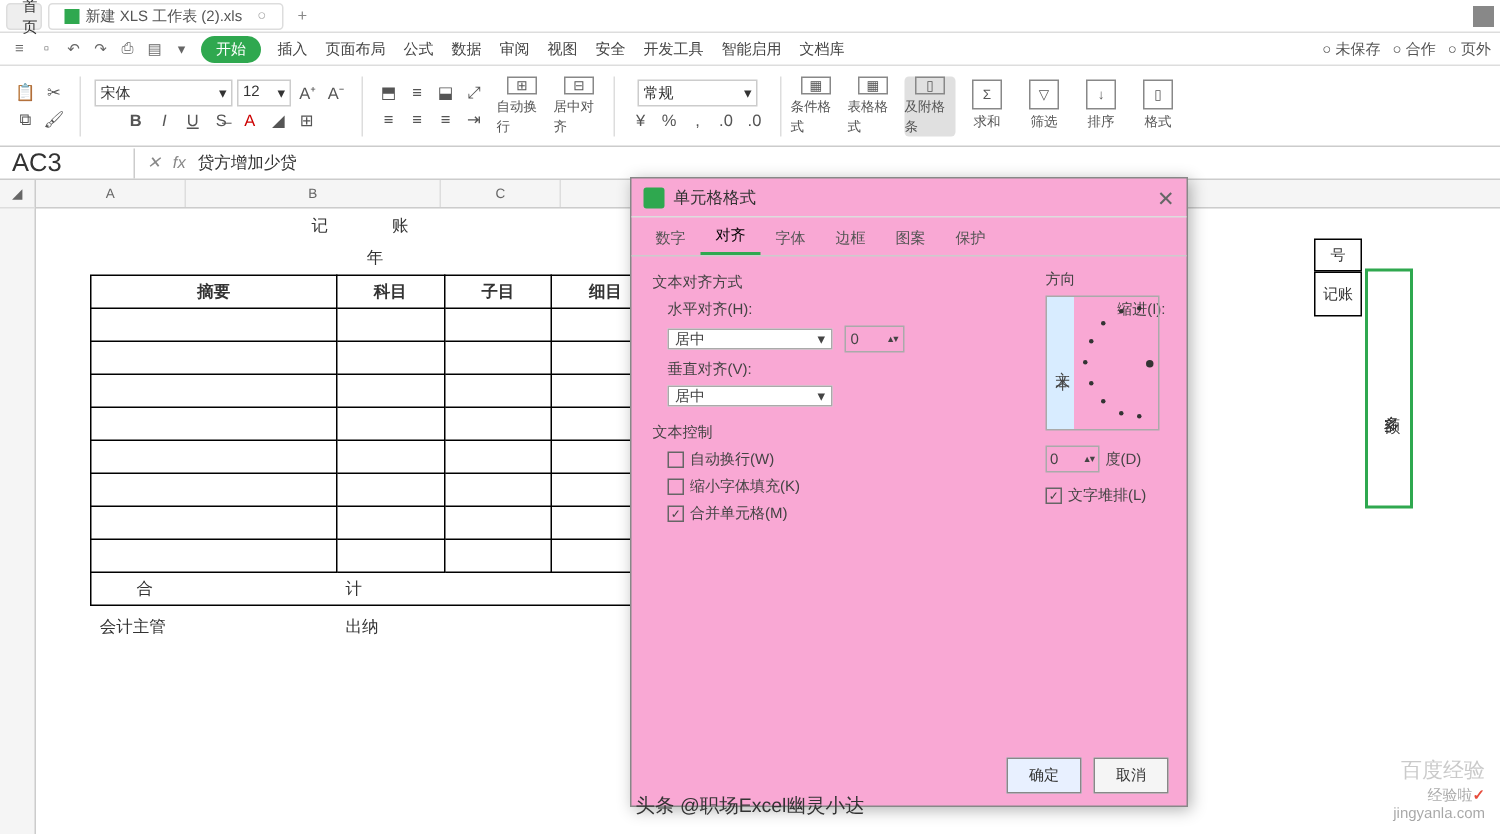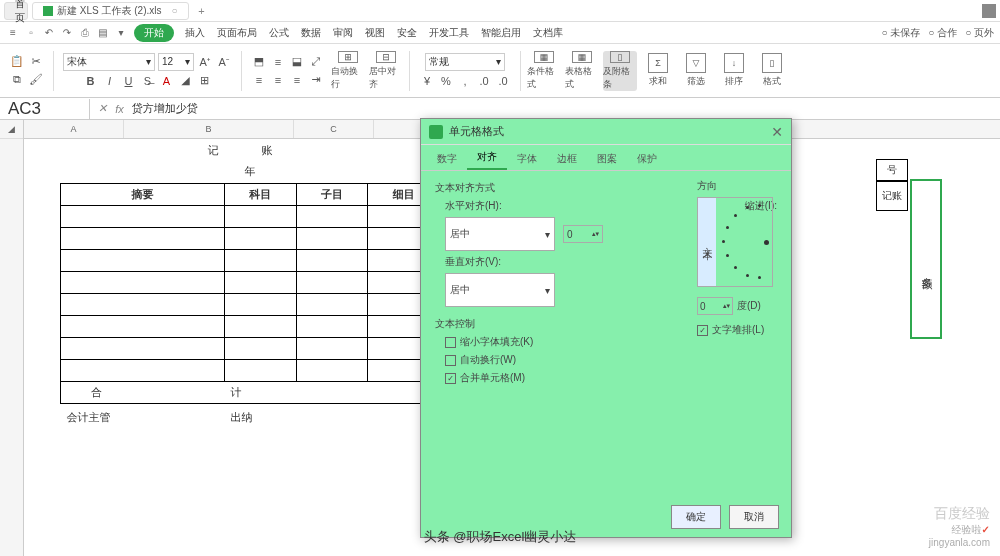--- a/index.html
+++ b/index.html
@@ -47,32 +47,32 @@
 .doc-table { position: absolute; left: 12px; top: 0; border-collapse: collapse; width: 380px; }
 .doc-table td, .doc-table th { border: 1px solid #000; padding: 3px 6px; font-size: 11px; text-align: center; height: 22px; }
 .doc-title { font-size: 22px; border: none !important; letter-spacing: 20px; font-family: serif; }
 .doc-sub { border: none !important; border-bottom: 1px solid #000 !important; text-align: right; padding-right: 20px; }
 .footer-row td { border: none !important; text-align: left; padding-top: 6px; }
 .green-cell { border: 2px solid #2fa84f; height: 160px; width: 32px; position: absolute; right: 58px; top: 40px; }
 .green-text { writing-mode: vertical-rl; font-size: 11px; position: absolute; right: 66px; top: 130px; }
 .side-cells { position: absolute; right: 92px; top: 20px; }
 .side-cells div { width: 32px; height: 22px; border: 1px solid #000; font-size: 10px; display: flex; align-items: center; justify-content: center; }
 
-.dialog { position: absolute; left: 420px; top: 118px; width: 372px; height: 420px; background: #86efac; border: 1px solid #888; box-shadow: 2px 2px 10px rgba(0,0,0,0.3); z-index: 100; }
+.dialog { position: absolute; left: 420px; top: 118px; width: 372px; height: 420px; background: #f9a8d4; border: 1px solid #888; box-shadow: 2px 2px 10px rgba(0,0,0,0.3); z-index: 100; }
 .dlg-title { height: 26px; display: flex; align-items: center; padding: 0 8px; border-bottom: 1px solid #ddd; }
 .dlg-title-ic { width: 14px; height: 14px; background: #2fa84f; border-radius: 2px; margin-right: 6px; }
 .dlg-close { margin-left: auto; font-size: 14px; color: #666; cursor: pointer; }
 .dlg-tabs { height: 26px; display: flex; padding: 0 6px; border-bottom: 1px solid #ccc; align-items: flex-end; }
 .dlg-tab { padding: 4px 10px; font-size: 10px; color: #555; }
 .dlg-tab.active { border-bottom: 2px solid #2fa84f; color: #000; }
 .dlg-body { padding: 10px 14px; font-size: 10px; color: #444; }
 .dlg-section { margin-bottom: 10px; }
 .dlg-label { margin-bottom: 4px; }
 .dlg-row { display: flex; align-items: center; gap: 8px; margin: 4px 0 4px 10px; }
-.dlg-sel { width: 110px; height: 34px; border: 1px solid #aaa; background: #fff; display: flex; align-items: center; justify-content: space-between; padding: 0 4px; font-size: 10px; }
+.dlg-sel { width: 110px; height: 14px; border: 1px solid #aaa; background: #fff; display: flex; align-items: center; justify-content: space-between; padding: 0 4px; font-size: 10px; }
 .dlg-spin { width: 40px; height: 18px; border: 1px solid #aaa; display: flex; align-items: center; padding: 0 3px; font-size: 10px; }
 .chk { display: flex; align-items: center; gap: 4px; margin: 4px 0 4px 10px; }
 .chk-box { width: 11px; height: 11px; border: 1px solid #666; display: flex; align-items: center; justify-content: center; font-size: 8px; }
 .orient-box { position: absolute; right: 18px; top: 60px; width: 76px; }
 .orient-preview { width: 76px; height: 90px; border: 1px solid #aaa; display: flex; }
 .orient-vert { width: 18px; background: #d8ecff; writing-mode: vertical-rl; display: flex; align-items: center; justify-content: center; font-size: 10px; letter-spacing: 3px; }
 .orient-arc { flex: 1; position: relative; }
 .dot { width: 3px; height: 3px; background: #333; border-radius: 50%; position: absolute; }
 .deg-row { display: flex; align-items: center; gap: 4px; margin-top: 10px; }
 .deg-spin { width: 36px; height: 18px; border: 1px solid #aaa; display: flex; align-items: center; justify-content: space-between; padding: 0 2px; font-size: 10px; }
@@ -379,25 +379,25 @@
         <div class="dlg-sel">
             <span>居中</span>
             <span>▾</span>
           </div>
       </div>
     </div>
     <div class="dlg-section">
       <div class="dlg-label">文本控制</div>
       <div class="chk">
           <div class="chk-box"></div>
-          <span>缩小字体填充(K)</span>
+          <span>自动换行(W)</span>
         </div>
       <div class="chk">
           <div class="chk-box"></div>
-          <span>自动换行(W)</span>
+          <span>缩小字体填充(K)</span>
         </div>
       <div class="chk">
           <div class="chk-box">✓</div>
           <span>合并单元格(M)</span>
         </div>
     </div>
 
     <div class="orient-box">
       <div class="dlg-label">方向</div>
       <div class="orient-preview">

